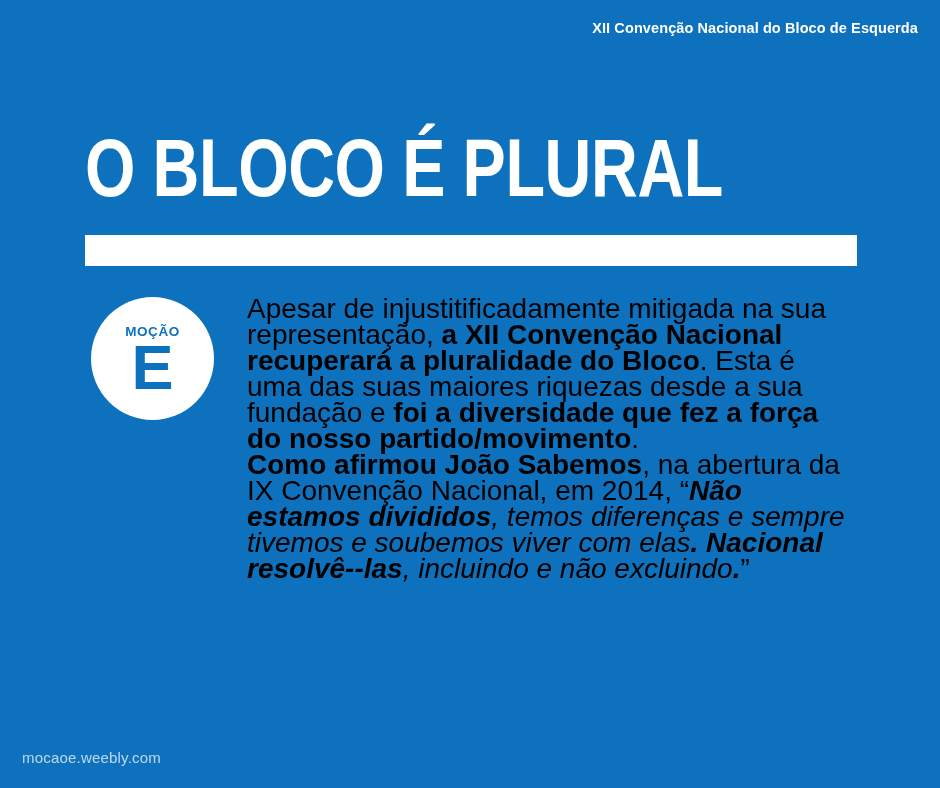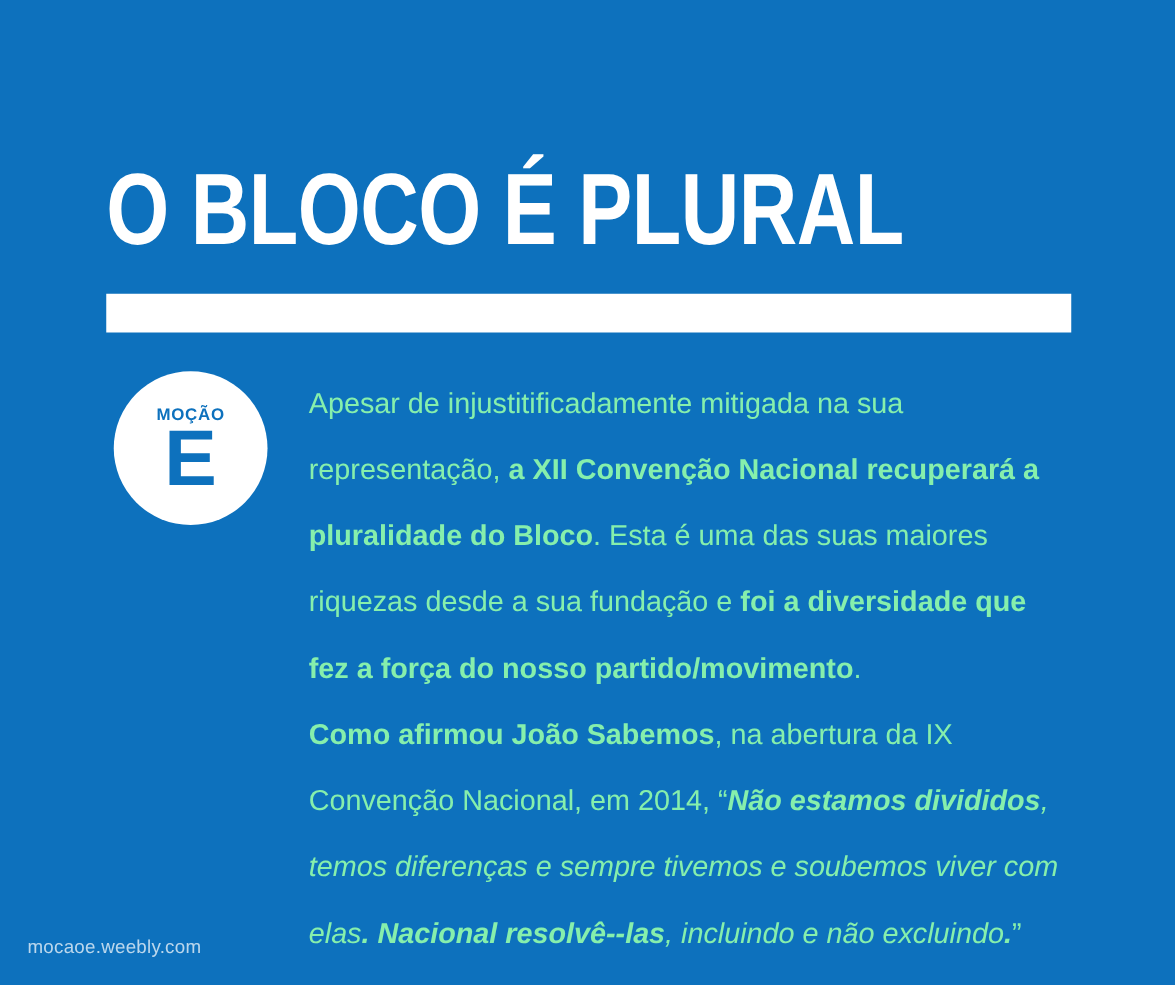--- a/index.html
+++ b/index.html
@@ -89,23 +89,23 @@
     line-height: 0.78;
     letter-spacing: 0px;
   }
 
   
   .body-copy {
     position: absolute;
     left: 247px;
     top: 296px;
     width: 600px;
-    font-size: 23px;
-    line-height: 53px;
-    color: #86efac;
+    font-size: 28px;
+    line-height: 26px;
+    color: #000000;
     margin: 0;
   }
   .body-copy b,
   .body-copy strong {
     font-weight: bold;
   }
   .body-copy i,
   .body-copy em {
     font-style: italic;
   }
@@ -122,20 +122,21 @@
     font-size: 15px;
     color: rgba(255,255,255,0.72);
     letter-spacing: 0.2px;
   }
 </style>
 </head>
 <body>
 
 <div class="slide">
 
+  <div class="header">XII Convenção Nacional do Bloco de Esquerda</div>
 
   <h1 class="title">O BLOCO É PLURAL</h1>
 
   <div class="rule-bar"></div>
 
   <div class="badge">
     <div class="badge-label">MOÇÃO</div>
     <div class="badge-letter">E</div>
   </div>
 

